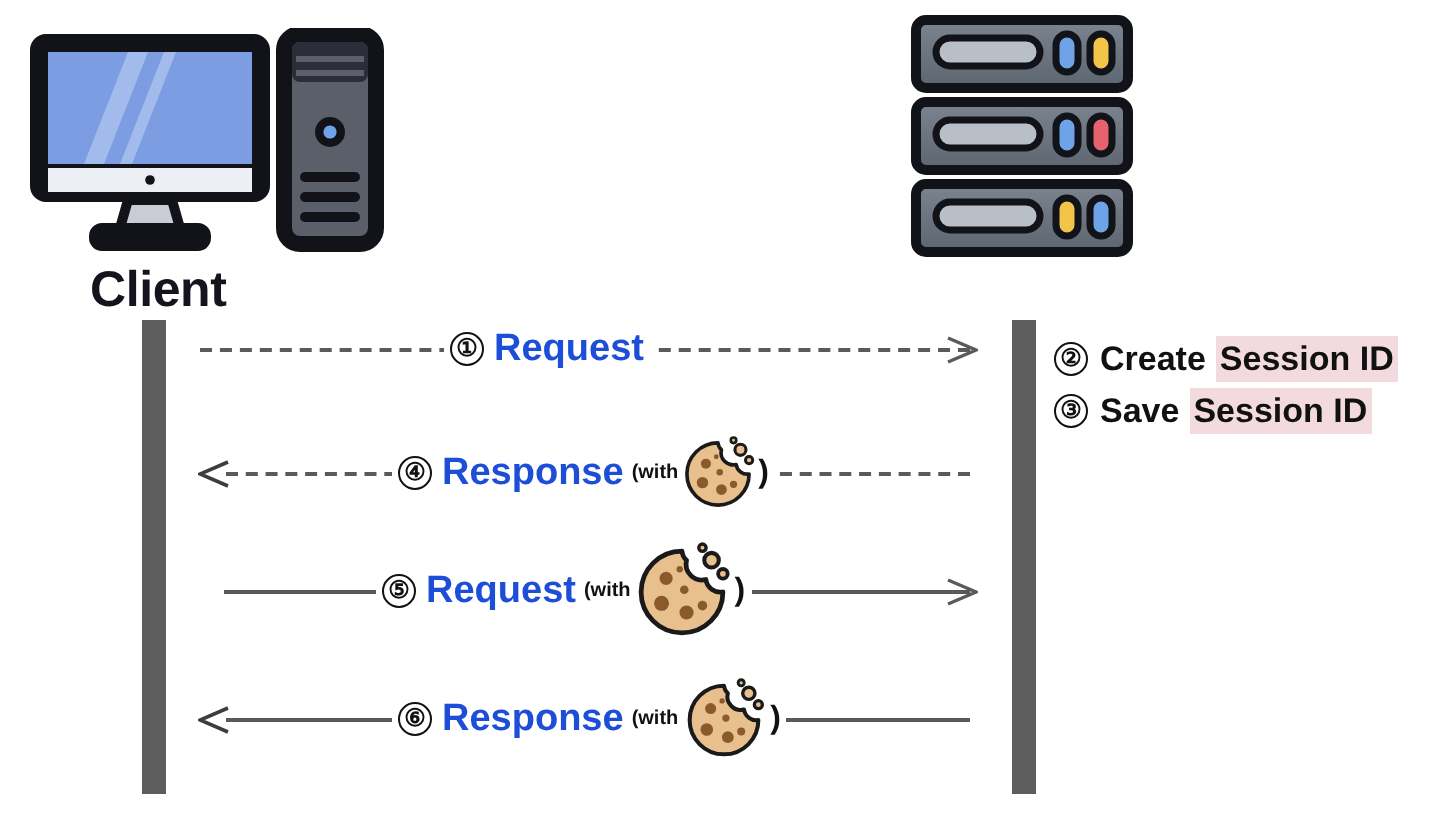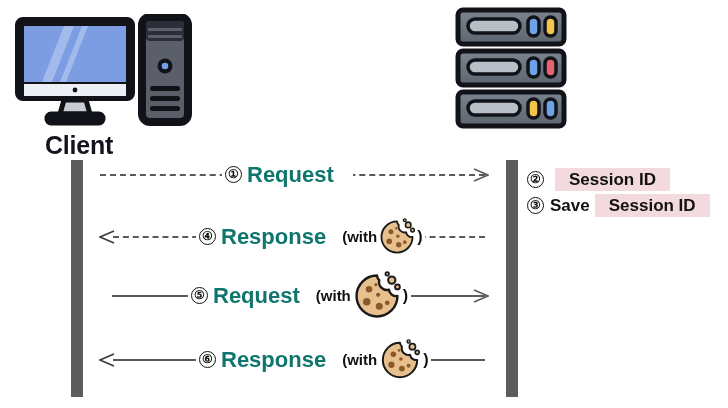--- a/index.html
+++ b/index.html
@@ -63,45 +63,45 @@
     font-size:12px;
     font-weight:bold;
     line-height:15px;
     text-align:center;
     color:#111;
     margin-right:5px;
     box-sizing:border-box;
   }
   .kind{
     font-weight:bold;
-    font-size:22px;
-    color:#0f766e;
-    margin-right:16px;
+    font-size:19px;
+    color:#1d4ed8;
+    margin-right:4px;
   }
   .with{
-    font-size:15px;
+    font-size:10px;
     color:#111;
     font-weight:600;
   }
   .paren{font-size:16px;color:#111;font-weight:600;}
 
   
   .notes{
     position:absolute;
     left:527px;top:168px;
     font-size:17px;
     font-weight:bold;
     color:#111;
     line-height:23px;
   }
   .note-line{display:flex;align-items:center;white-space:nowrap;}
   .note-line .num{margin-right:6px;}
   .hl{
     background:#f3dade;
-    padding:0 14px;
+    padding:0 2px;
   }
   .note-indent{padding-left:27px;display:flex;align-items:center;}
 
   
   .cookie{position:relative;display:inline-block;vertical-align:middle;}
   .cookie svg{display:block;}
 
   
   .computer{position:absolute;left:12px;top:14px;}
   .server{position:absolute;left:452px;top:6px;}
@@ -277,20 +277,21 @@
         </svg>
       </span>
       <span class="paren">)</span>
     </div>
   </div>
 
   <div class="notes">
 
     <div class="note-line">
       <span class="num">②</span>
+      <span>Create</span>
       <span style="width:5px;display:inline-block;"></span>
       <span class="hl">Session ID</span>
     </div>
 
     <div class="note-line" style="margin-top:3px;">
       <span class="num">③</span>
       <span>Save</span>
       <span style="width:5px;display:inline-block;"></span>
       <span class="hl">Session ID</span>
     </div>

